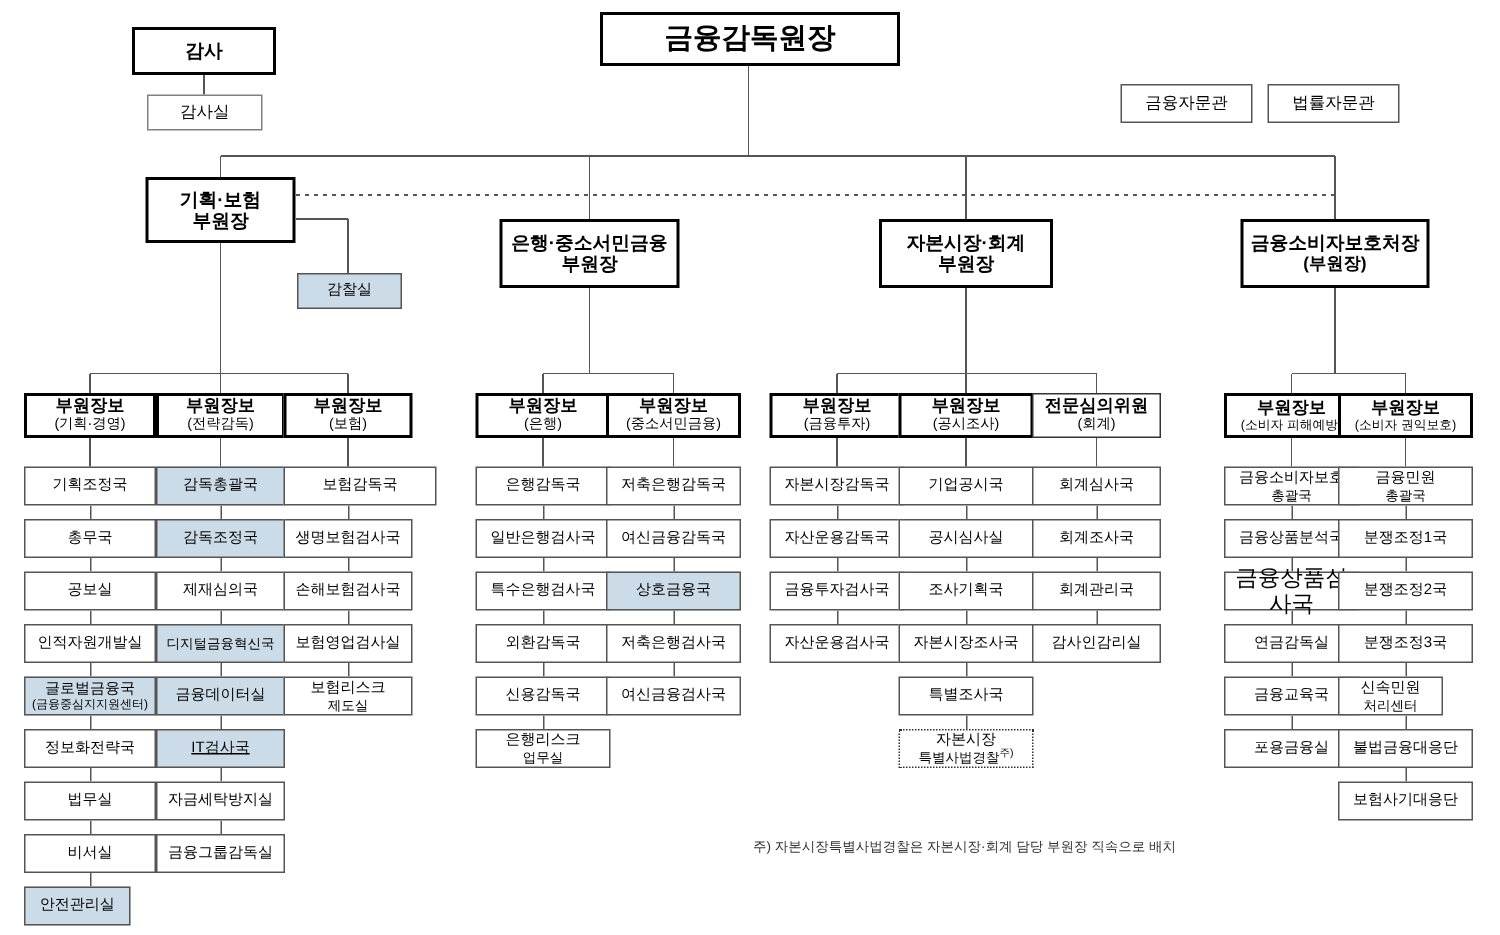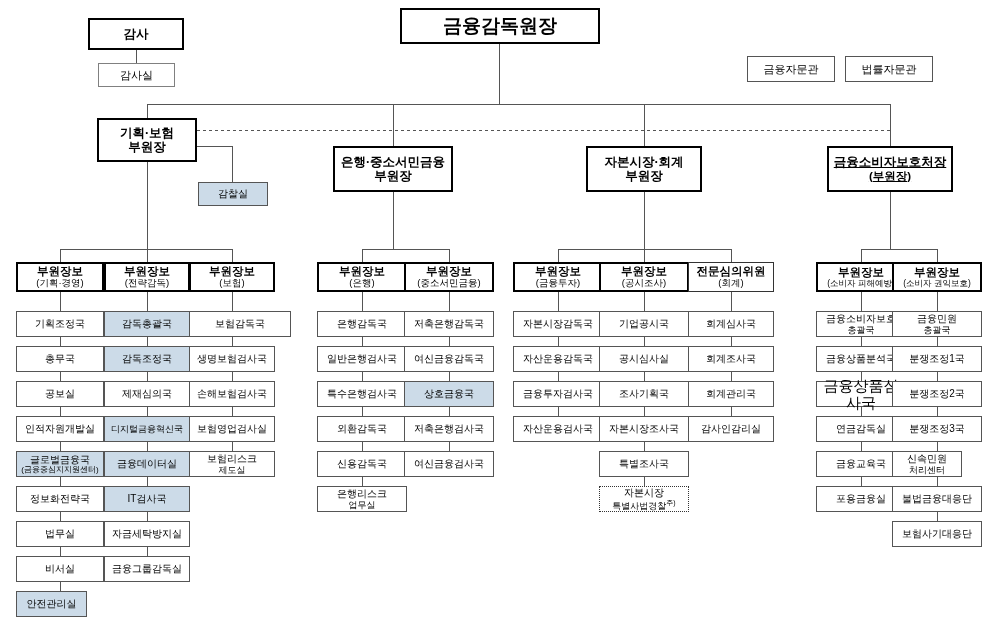--- a/index.html
+++ b/index.html
@@ -128,21 +128,21 @@
   <div class="box w-bold fs-l1" style="left:333px;top:146px;width:120px;height:46px;">
     <span class="l1">은행·중소서민금융</span>
     <span class="l2">부원장</span>
   </div>
 
   <div class="box w-bold fs-l1" style="left:586px;top:146px;width:116px;height:46px;">
     <span class="l1">자본시장·회계</span>
     <span class="l2">부원장</span>
   </div>
 
-  <div class="box w-bold fs-l1" style="left:827px;top:146px;width:126px;height:46px;text-decoration:underline;">
+  <div class="box w-bold fs-l1" style="left:827px;top:146px;width:126px;height:46px;">
     <span class="l1">금융소비자보호처장</span>
     <span class="l2 fs-l2">(부원장)</span>
   </div>
 
   <div class="box w-dark shade fs-small" style="left:198px;top:182px;width:70px;height:24px;">
     <span class="l1">감찰실</span>
   </div>
 
   <div id="columns-layer">
       <div class="box w-bold fs-l2" style="left: 16px; top: 262px; width: 88px; height: 30px;">
@@ -202,21 +202,21 @@
       </div>
       <div style="position: absolute; left: 147px; top: 407px; width: 1px; height: 9px; background: rgb(85, 85, 85); z-index: 1;"></div>
       <div class="box fs-small w-dark shade" style="left: 104px; top: 416px; width: 86px; height: 26px;">
         <span class="l1" style="font-size: 9px;">디지털금융혁신국</span>
       </div>
       <div style="position: absolute; left: 147px; top: 442px; width: 1px; height: 9px; background: rgb(85, 85, 85); z-index: 1;"></div>
       <div class="box fs-small w-dark shade" style="left: 104px; top: 451px; width: 86px; height: 26px;">
         <span class="l1" style="font-size: 10px;">금융데이터실</span>
       </div>
       <div style="position: absolute; left: 147px; top: 477px; width: 1px; height: 9px; background: rgb(85, 85, 85); z-index: 1;"></div>
-      <div class="box fs-small w-dark shade" style="left: 104px; top: 486px; width: 86px; height: 26px;">
+      <div class="box fs-small w-dark shade" style="left: 104px; top: 486px; width: 86px; height: 26px; text-decoration: underline;">
         <span class="l1" style="font-size: 10px;">IT검사국</span>
       </div>
       <div style="position: absolute; left: 147px; top: 512px; width: 1px; height: 9px; background: rgb(85, 85, 85); z-index: 1;"></div>
       <div class="box fs-small w-dark" style="left: 104px; top: 521px; width: 86px; height: 26px;">
         <span class="l1" style="font-size: 10px;">자금세탁방지실</span>
       </div>
       <div style="position: absolute; left: 147px; top: 547px; width: 1px; height: 9px; background: rgb(85, 85, 85); z-index: 1;"></div>
       <div class="box fs-small w-dark" style="left: 104px; top: 556px; width: 86px; height: 26px;">
         <span class="l1" style="font-size: 10px;">금융그룹감독실</span>
       </div>
@@ -417,14 +417,15 @@
       <div style="position: absolute; left: 937px; top: 477px; width: 1px; height: 9px; background: rgb(85, 85, 85); z-index: 1;"></div>
       <div class="box fs-small w-dark" style="left: 892px; top: 486px; width: 90px; height: 26px;">
         <span class="l1" style="font-size: 10px;">불법금융대응단</span>
       </div>
       <div style="position: absolute; left: 937px; top: 512px; width: 1px; height: 9px; background: rgb(85, 85, 85); z-index: 1;"></div>
       <div class="box fs-small w-dark" style="left: 892px; top: 521px; width: 90px; height: 26px;">
         <span class="l1" style="font-size: 10px;">보험사기대응단</span>
       </div>
     </div>
 
+  <div class="note" style="left:502px;top:558px;">주) 자본시장특별사법경찰은 자본시장·회계 담당 부원장 직속으로 배치</div>
 
 </div>
 
 </body></html>

